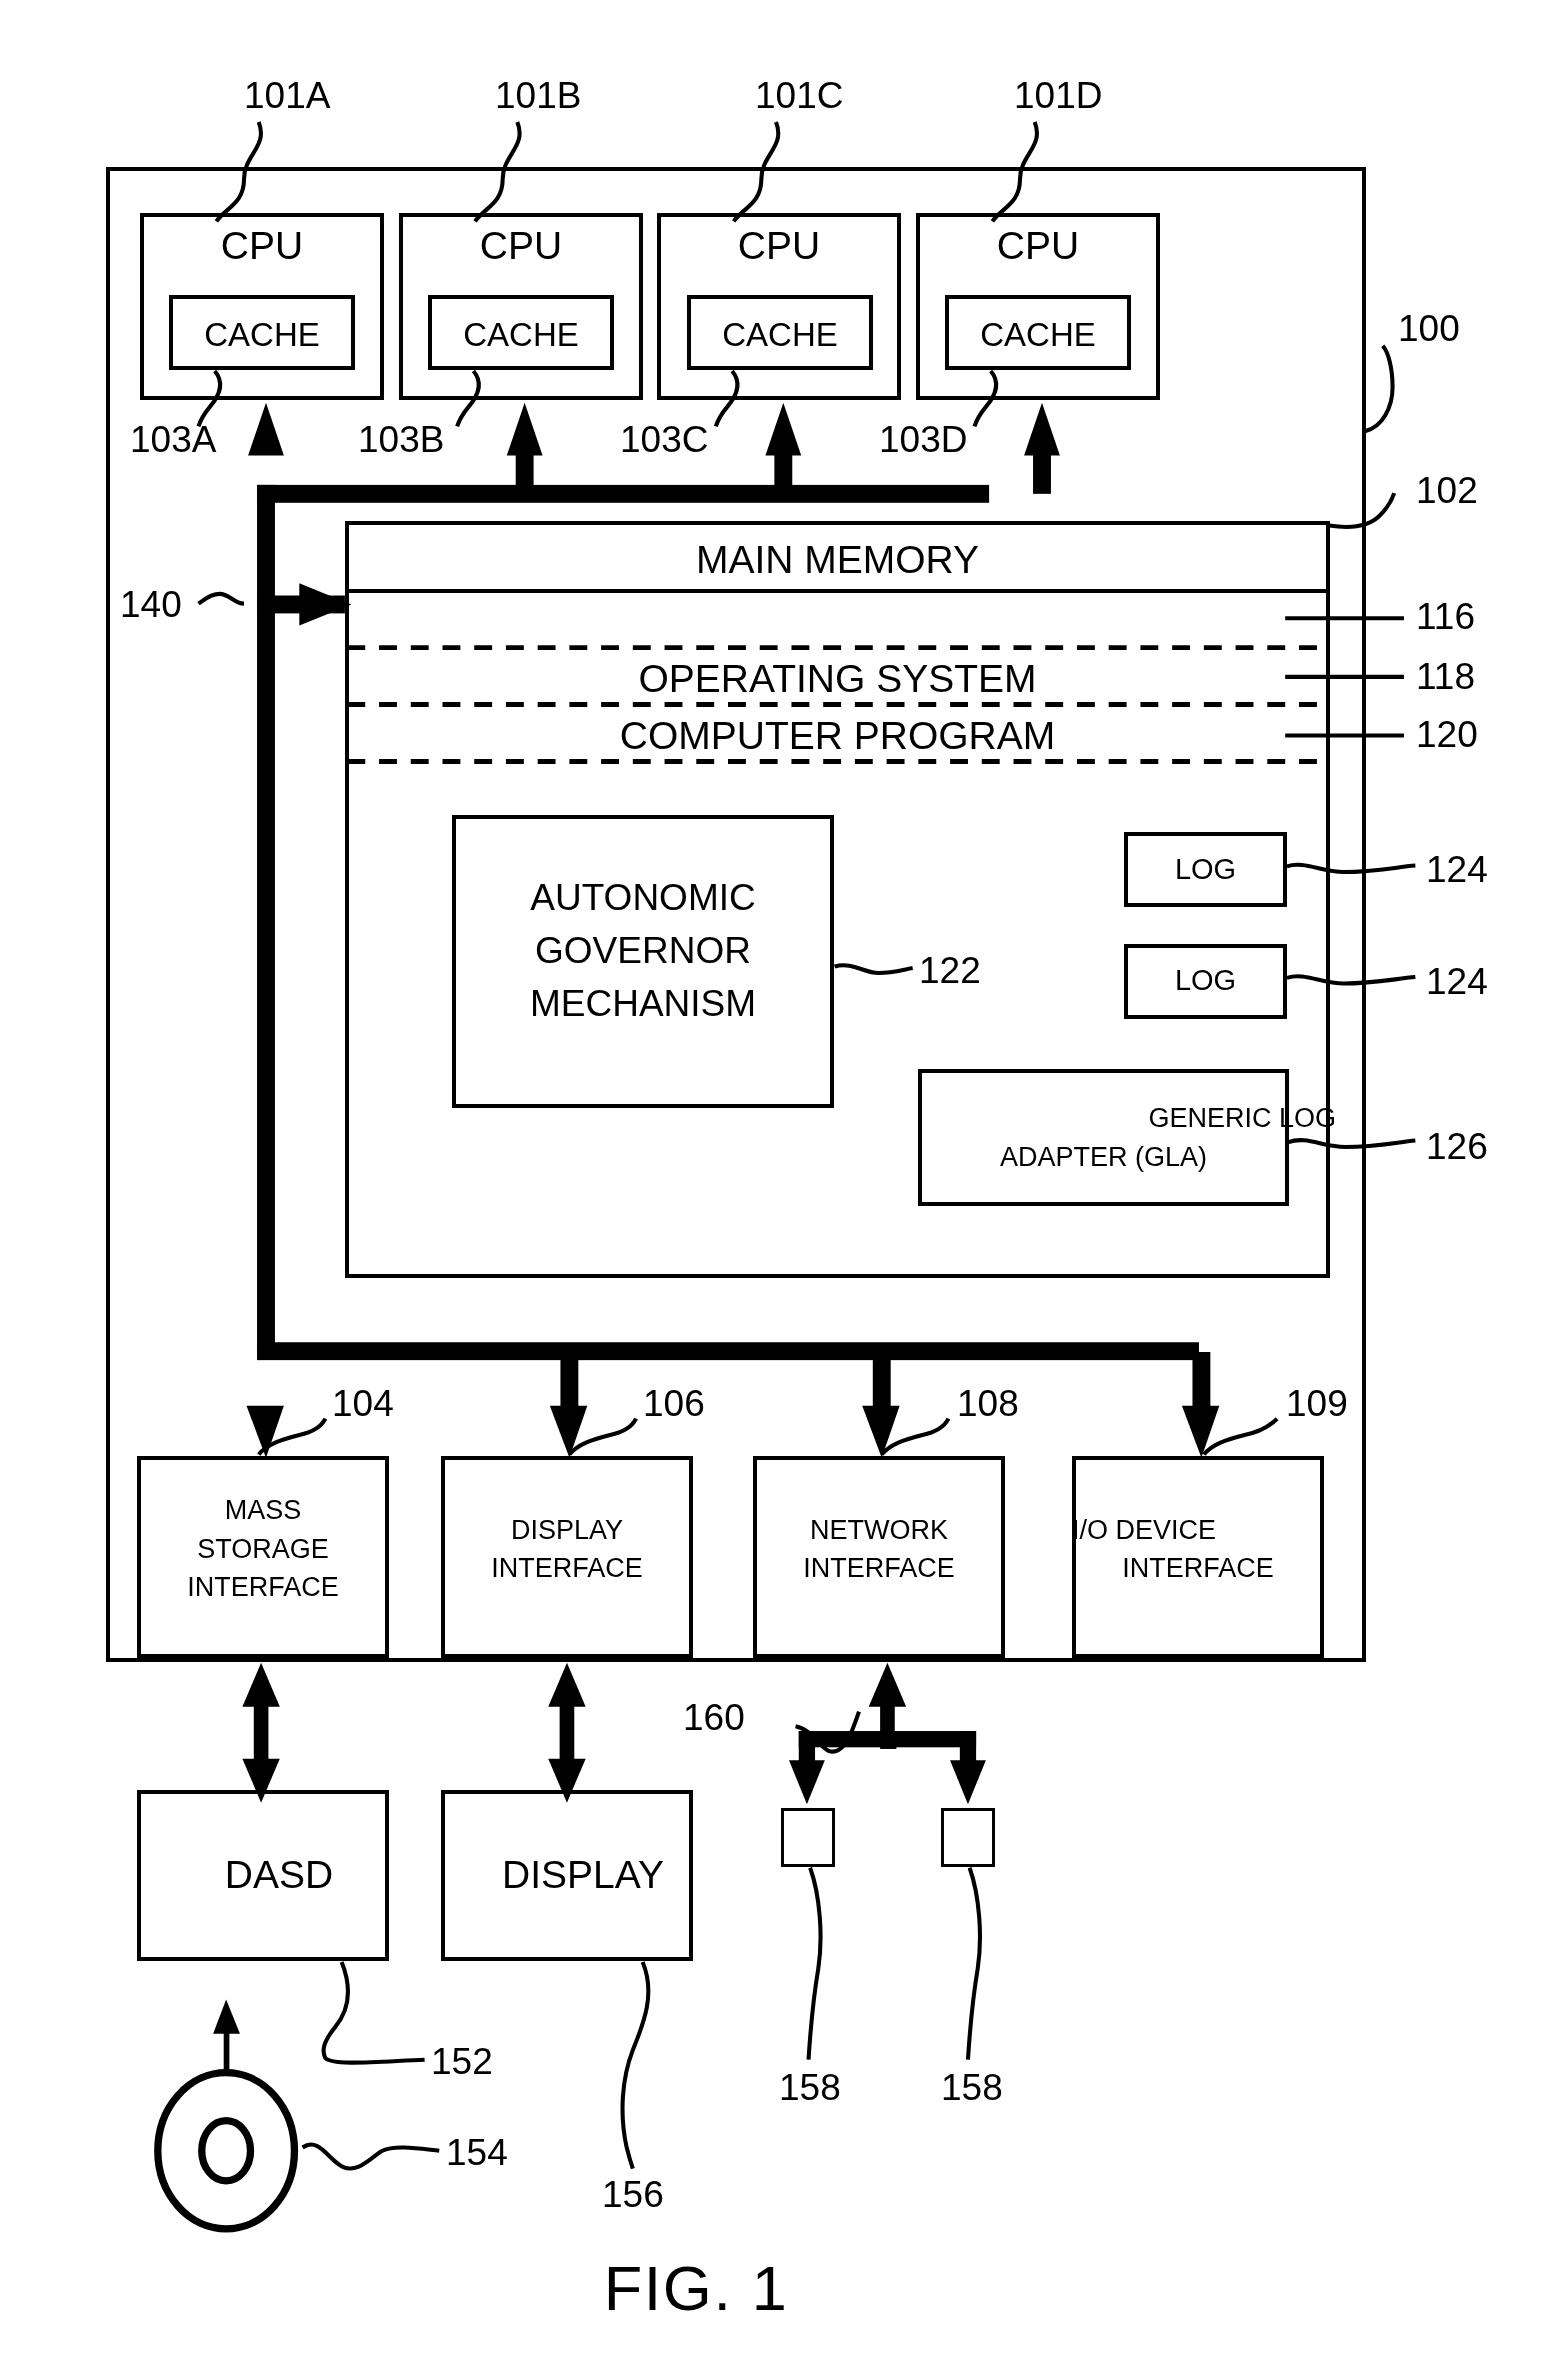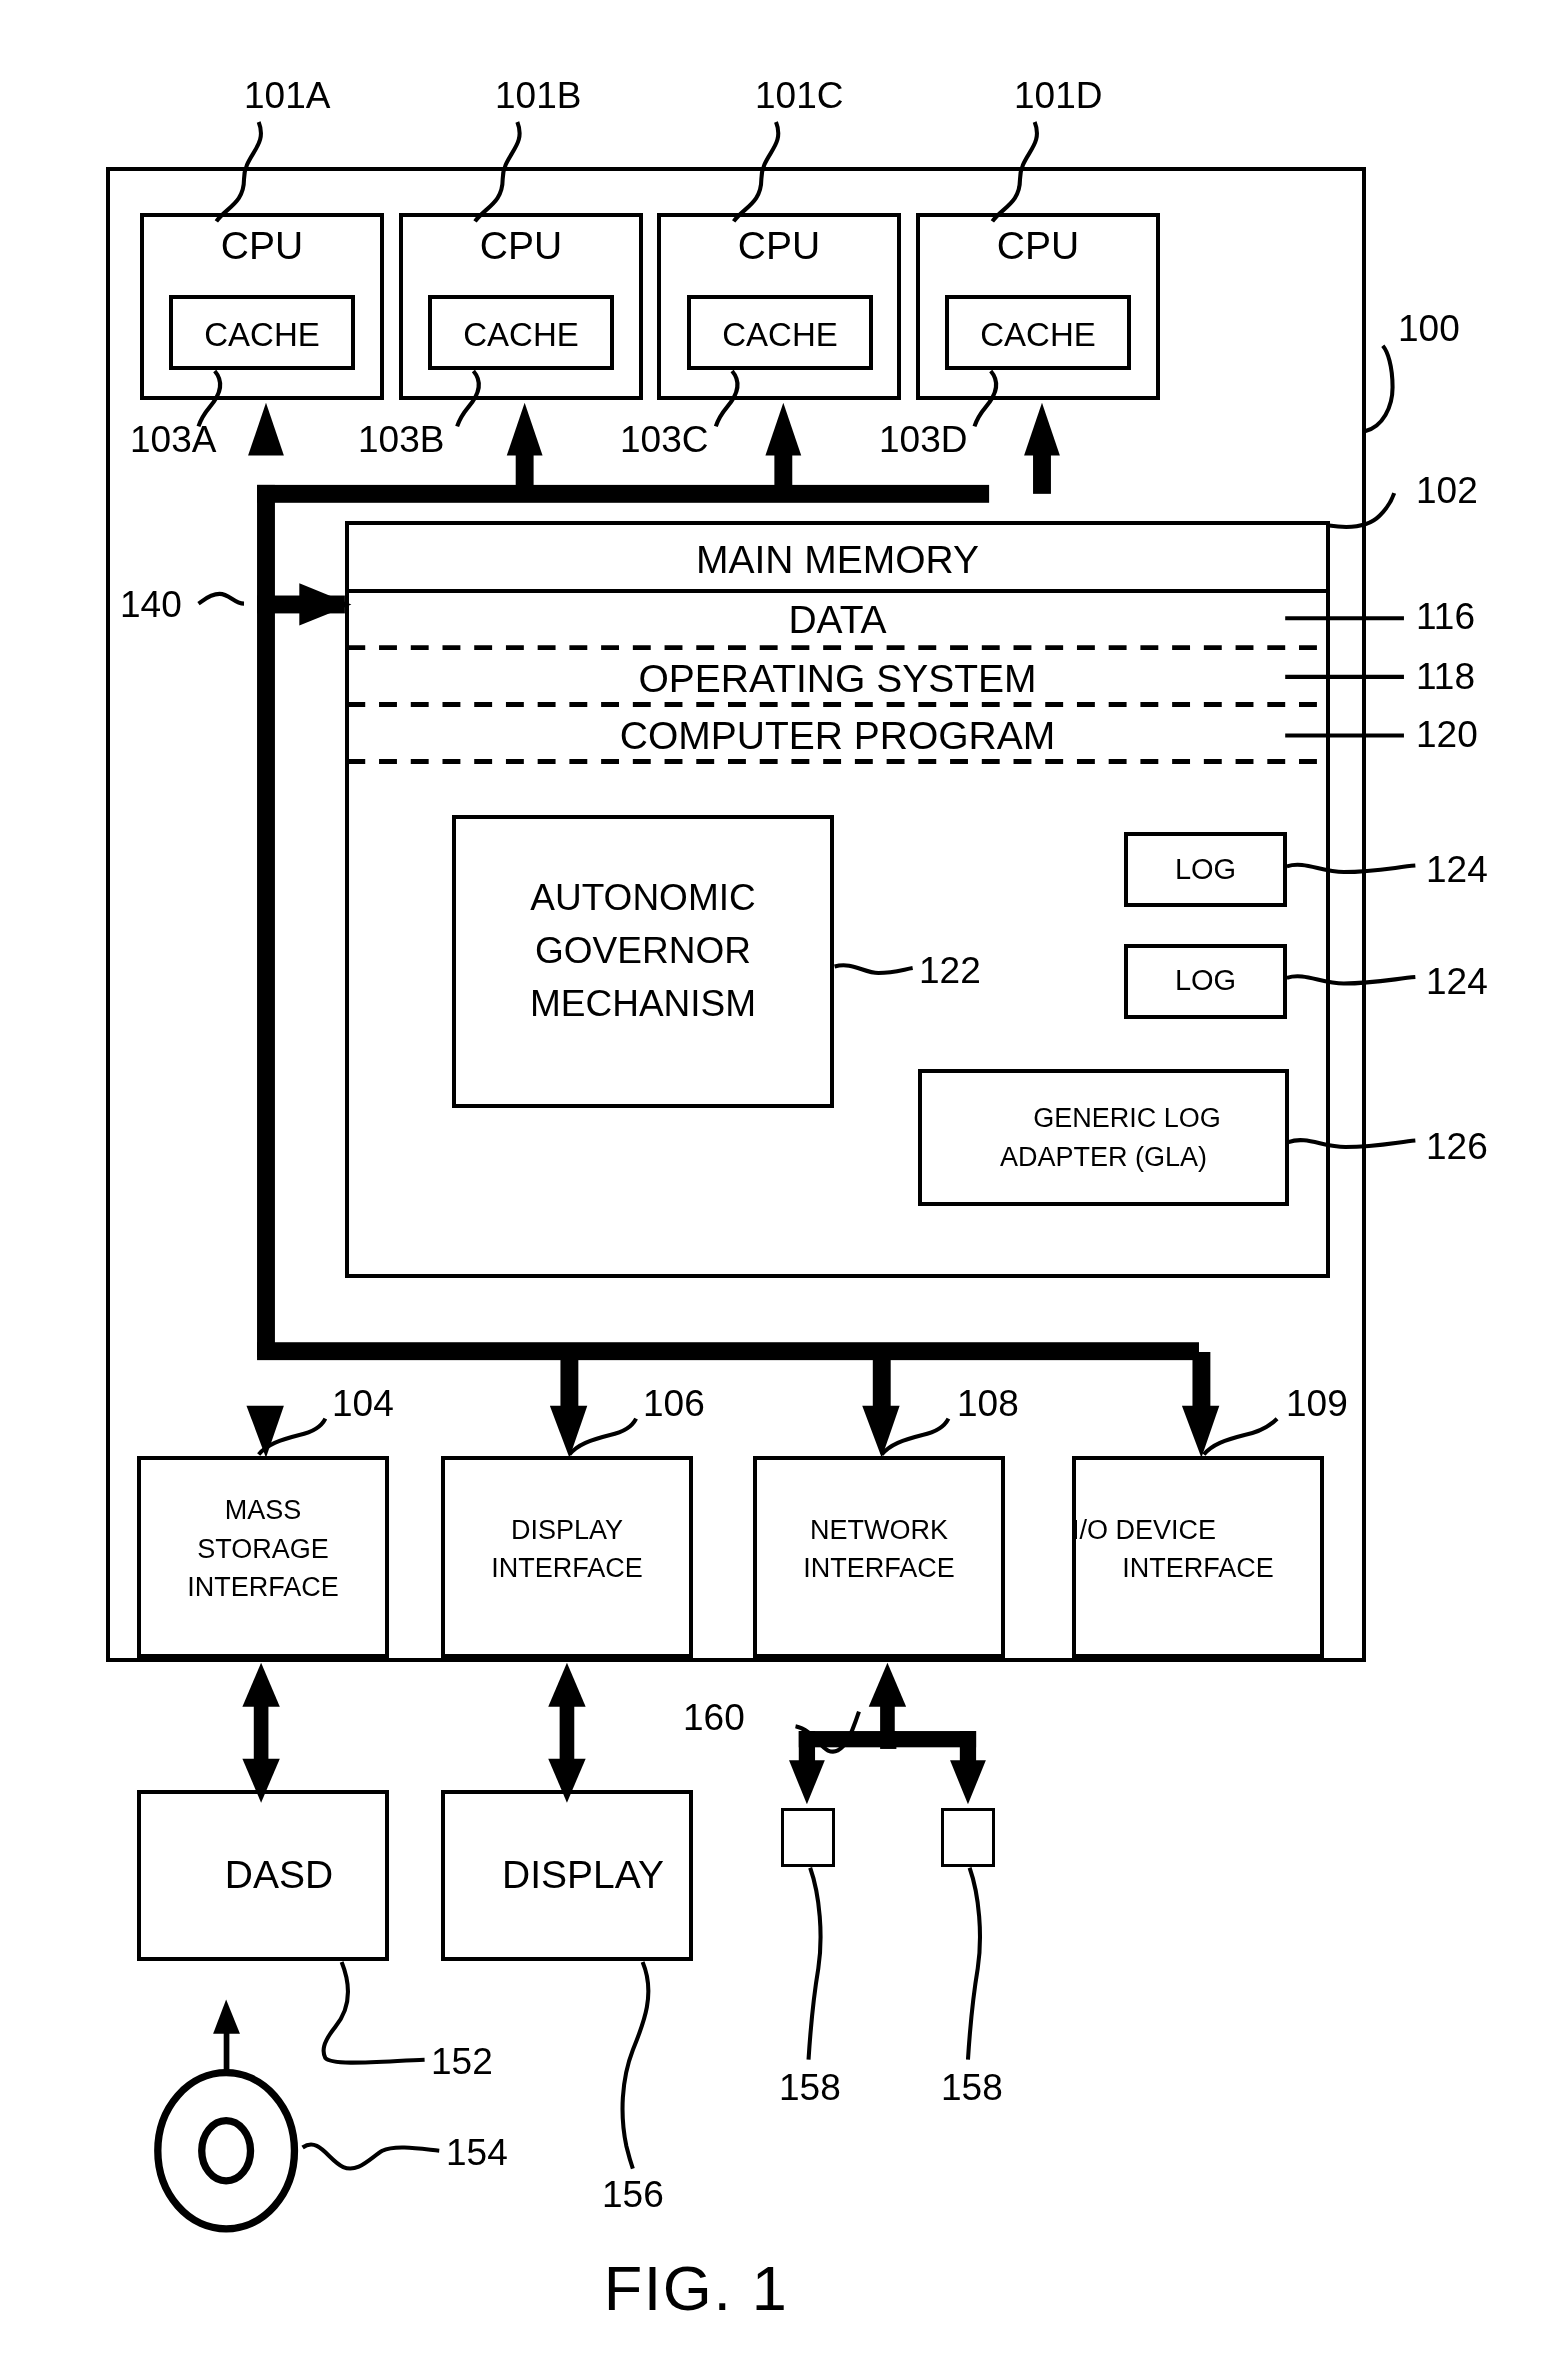--- a/index.html
+++ b/index.html
@@ -103,40 +103,39 @@
   <div class="ref" style="left:879px; top:419px;">103D</div>
 
   <div class="ref" style="left:1398px; top:308px;">100</div>
   <div class="ref" style="left:120px; top:584px;">140</div>
 
   <div class="box" style="left:345px; top:521px; width:985px; height:757px;"></div>
 
   <div class="hline" style="left:345px; top:589px; width:985px; height:4.1px;"></div>
 
   <div class="label t-mem" style="left:345px; top:538px; width:985px; text-align:center;">MAIN MEMORY</div>
-  <div class="label t-mem" style="left:345px; top:598px; width:985px; text-align:center;">DATA</div>
   <div class="label t-mem" style="left:345px; top:657px; width:985px; text-align:center;">OPERATING SYSTEM</div>
   <div class="label t-mem" style="left:345px; top:714px; width:985px; text-align:center;">COMPUTER PROGRAM</div>
 
   <div class="box" style="left:452px; top:815px; width:382px; height:293px; flex-direction:column;"></div>
   <div class="label t-agm" style="left:452px; top:877px; width:382px; text-align:center;">AUTONOMIC</div>
   <div class="label t-agm" style="left:452px; top:930px; width:382px; text-align:center;">GOVERNOR</div>
   <div class="label t-agm" style="left:452px; top:983px; width:382px; text-align:center;">MECHANISM</div>
   <div class="ref" style="left:919px; top:950px;">122</div>
 
   <div class="box" style="left:1124px; top:832px; width:163px; height:75px;"></div>
   <div class="label t-log" style="left:1124px; top:853px; width:163px; text-align:center;">LOG</div>
   <div class="ref" style="left:1426px; top:849px;">124</div>
 
   <div class="box" style="left:1124px; top:944px; width:163px; height:75px;"></div>
   <div class="label t-log" style="left:1124px; top:964px; width:163px; text-align:center;">LOG</div>
   <div class="ref" style="left:1426px; top:961px;">124</div>
 
   <div class="box" style="left:918px; top:1069px; width:371px; height:137px; flex-direction:column;"></div>
-  <div class="label t-gla" style="left:918px; top:1103px; width:418px; text-align:center;">GENERIC LOG</div>
+  <div class="label t-gla" style="left:918px; top:1103px; width:418px; text-align:right;">GENERIC LOG</div>
   <div class="label t-gla" style="left:918px; top:1142px; width:371px; text-align:center;">ADAPTER (GLA)</div>
   <div class="ref" style="left:1426px; top:1126px;">126</div>
 
   <div class="ref" style="left:1416px; top:470px;">102</div>
   <div class="ref" style="left:1416px; top:596px;">116</div>
   <div class="ref" style="left:1416px; top:656px;">118</div>
   <div class="ref" style="left:1416px; top:714px;">120</div>
 
   <div class="box" style="left:137px; top:1456px; width:252px; height:202px; flex-direction:column;"></div>
   <div class="label t-iface" style="left:137px; top:1495px; width:252px; text-align:center;">MASS</div>

